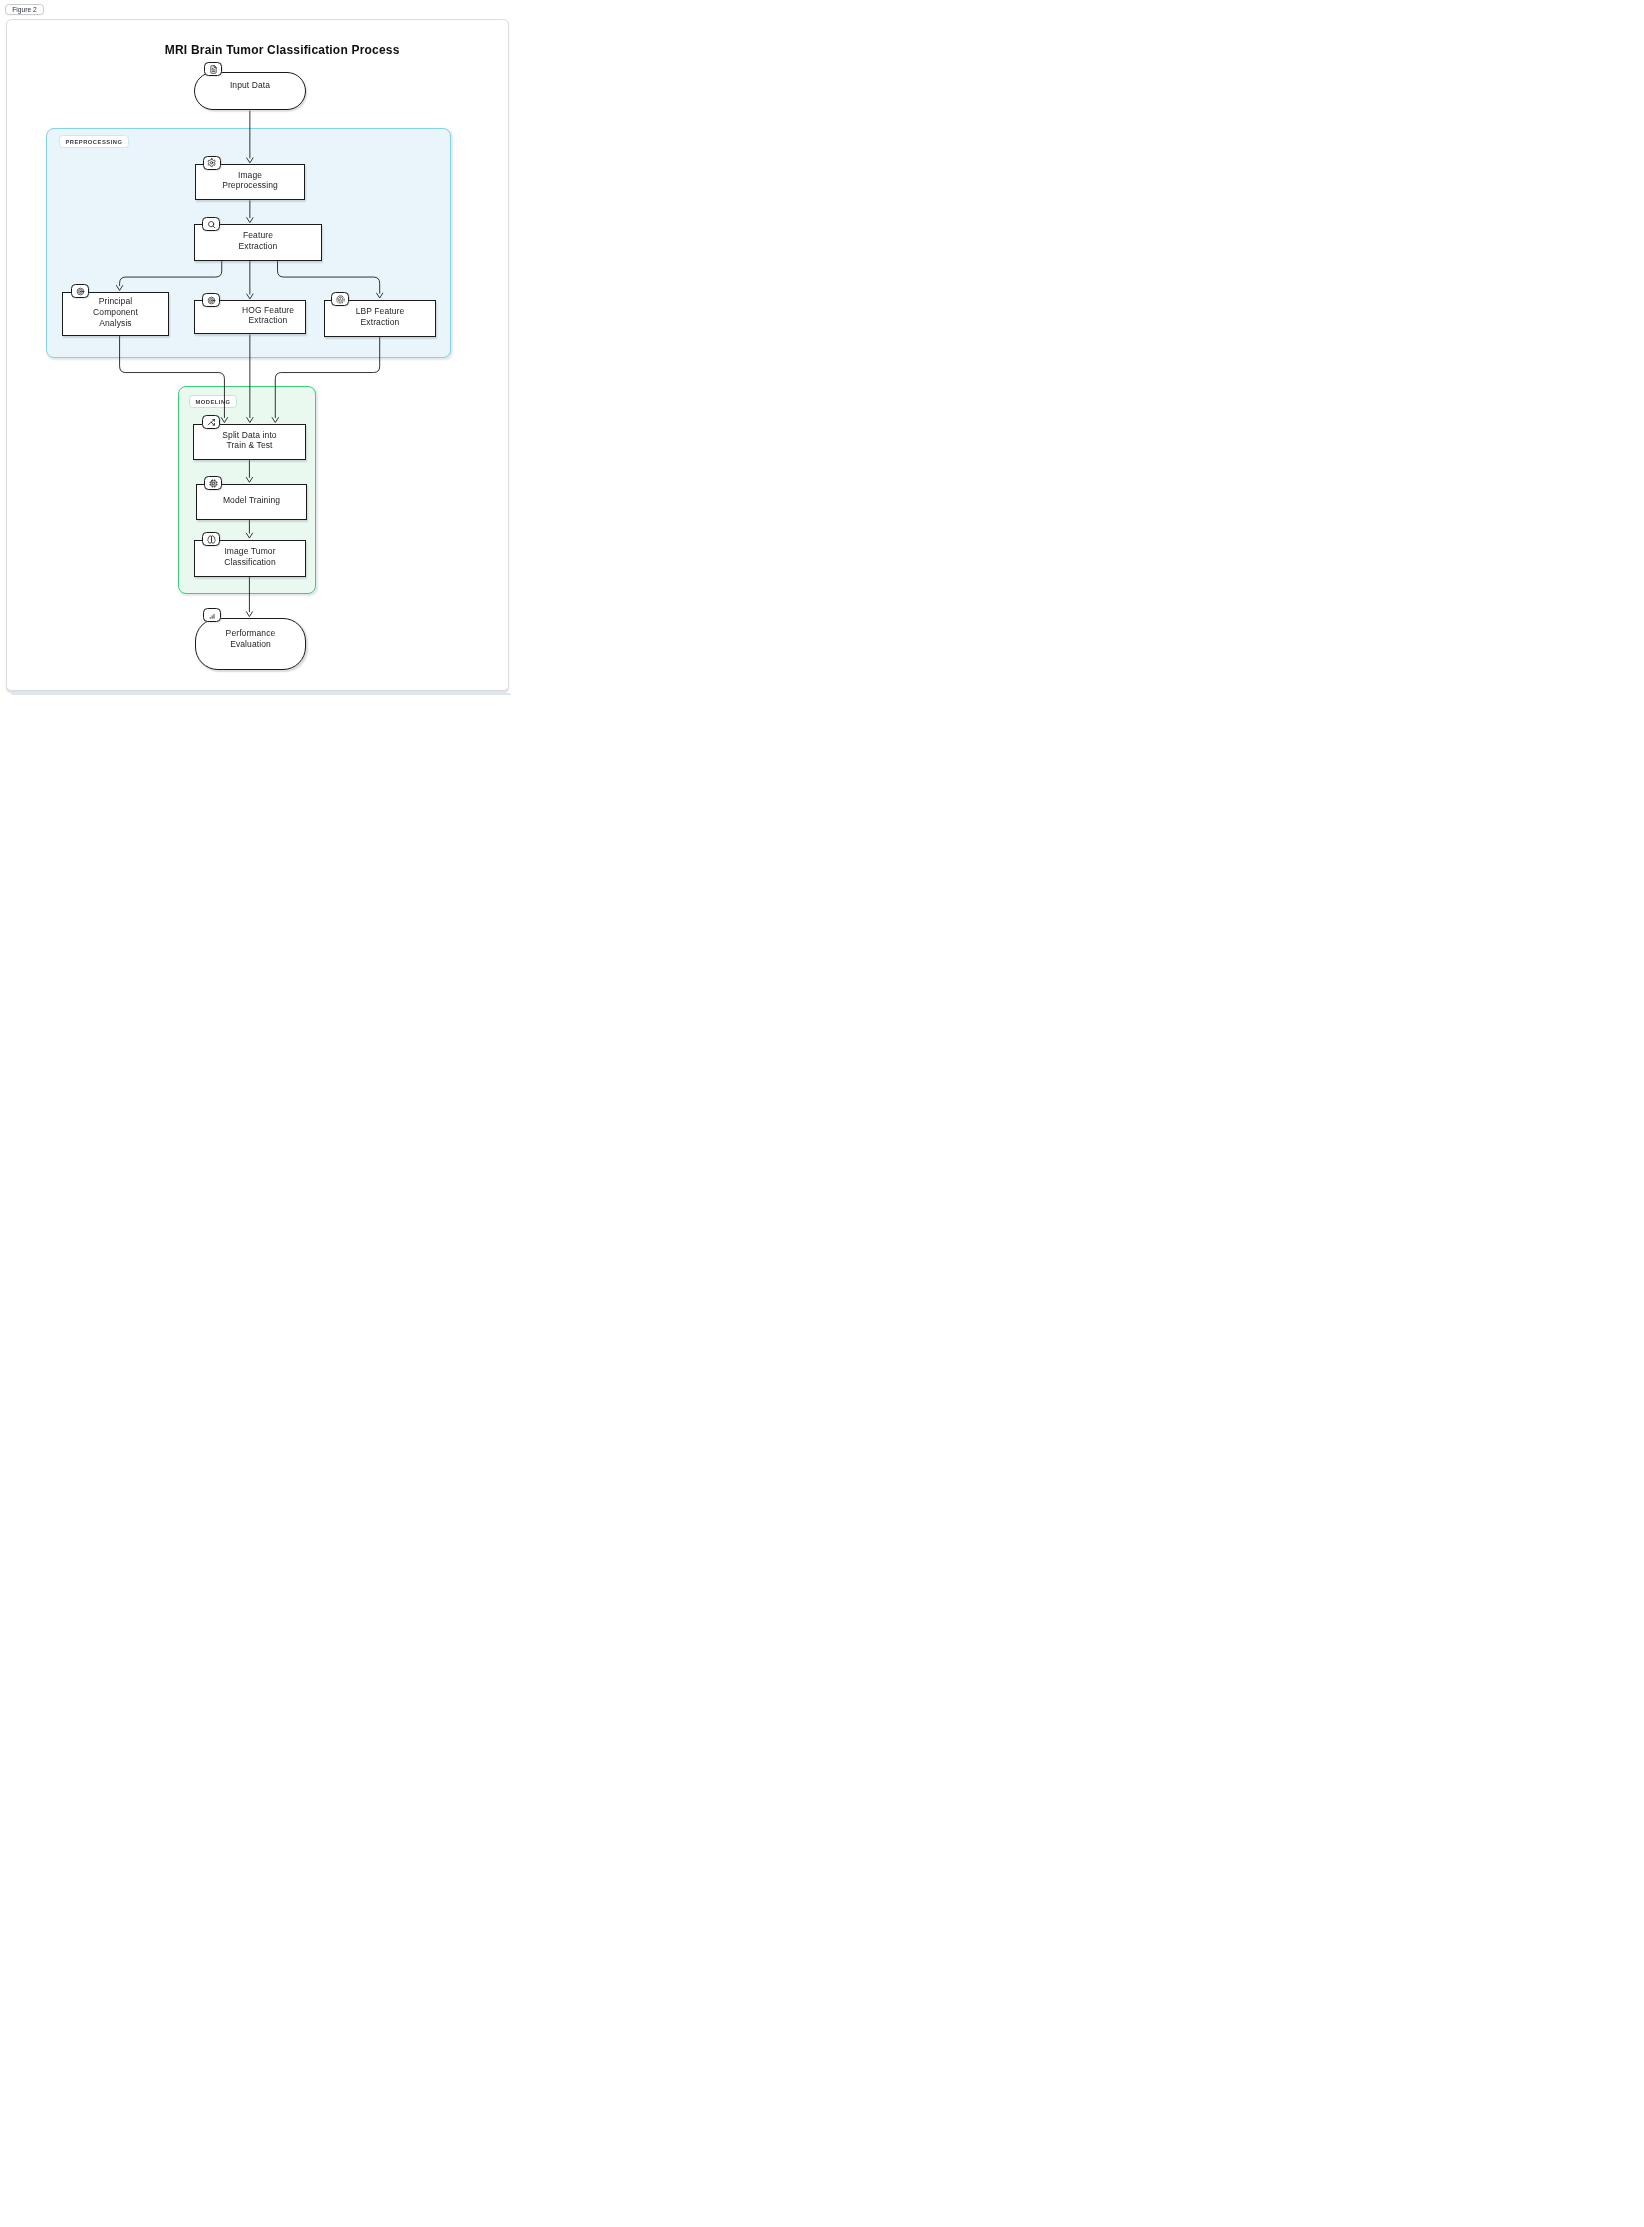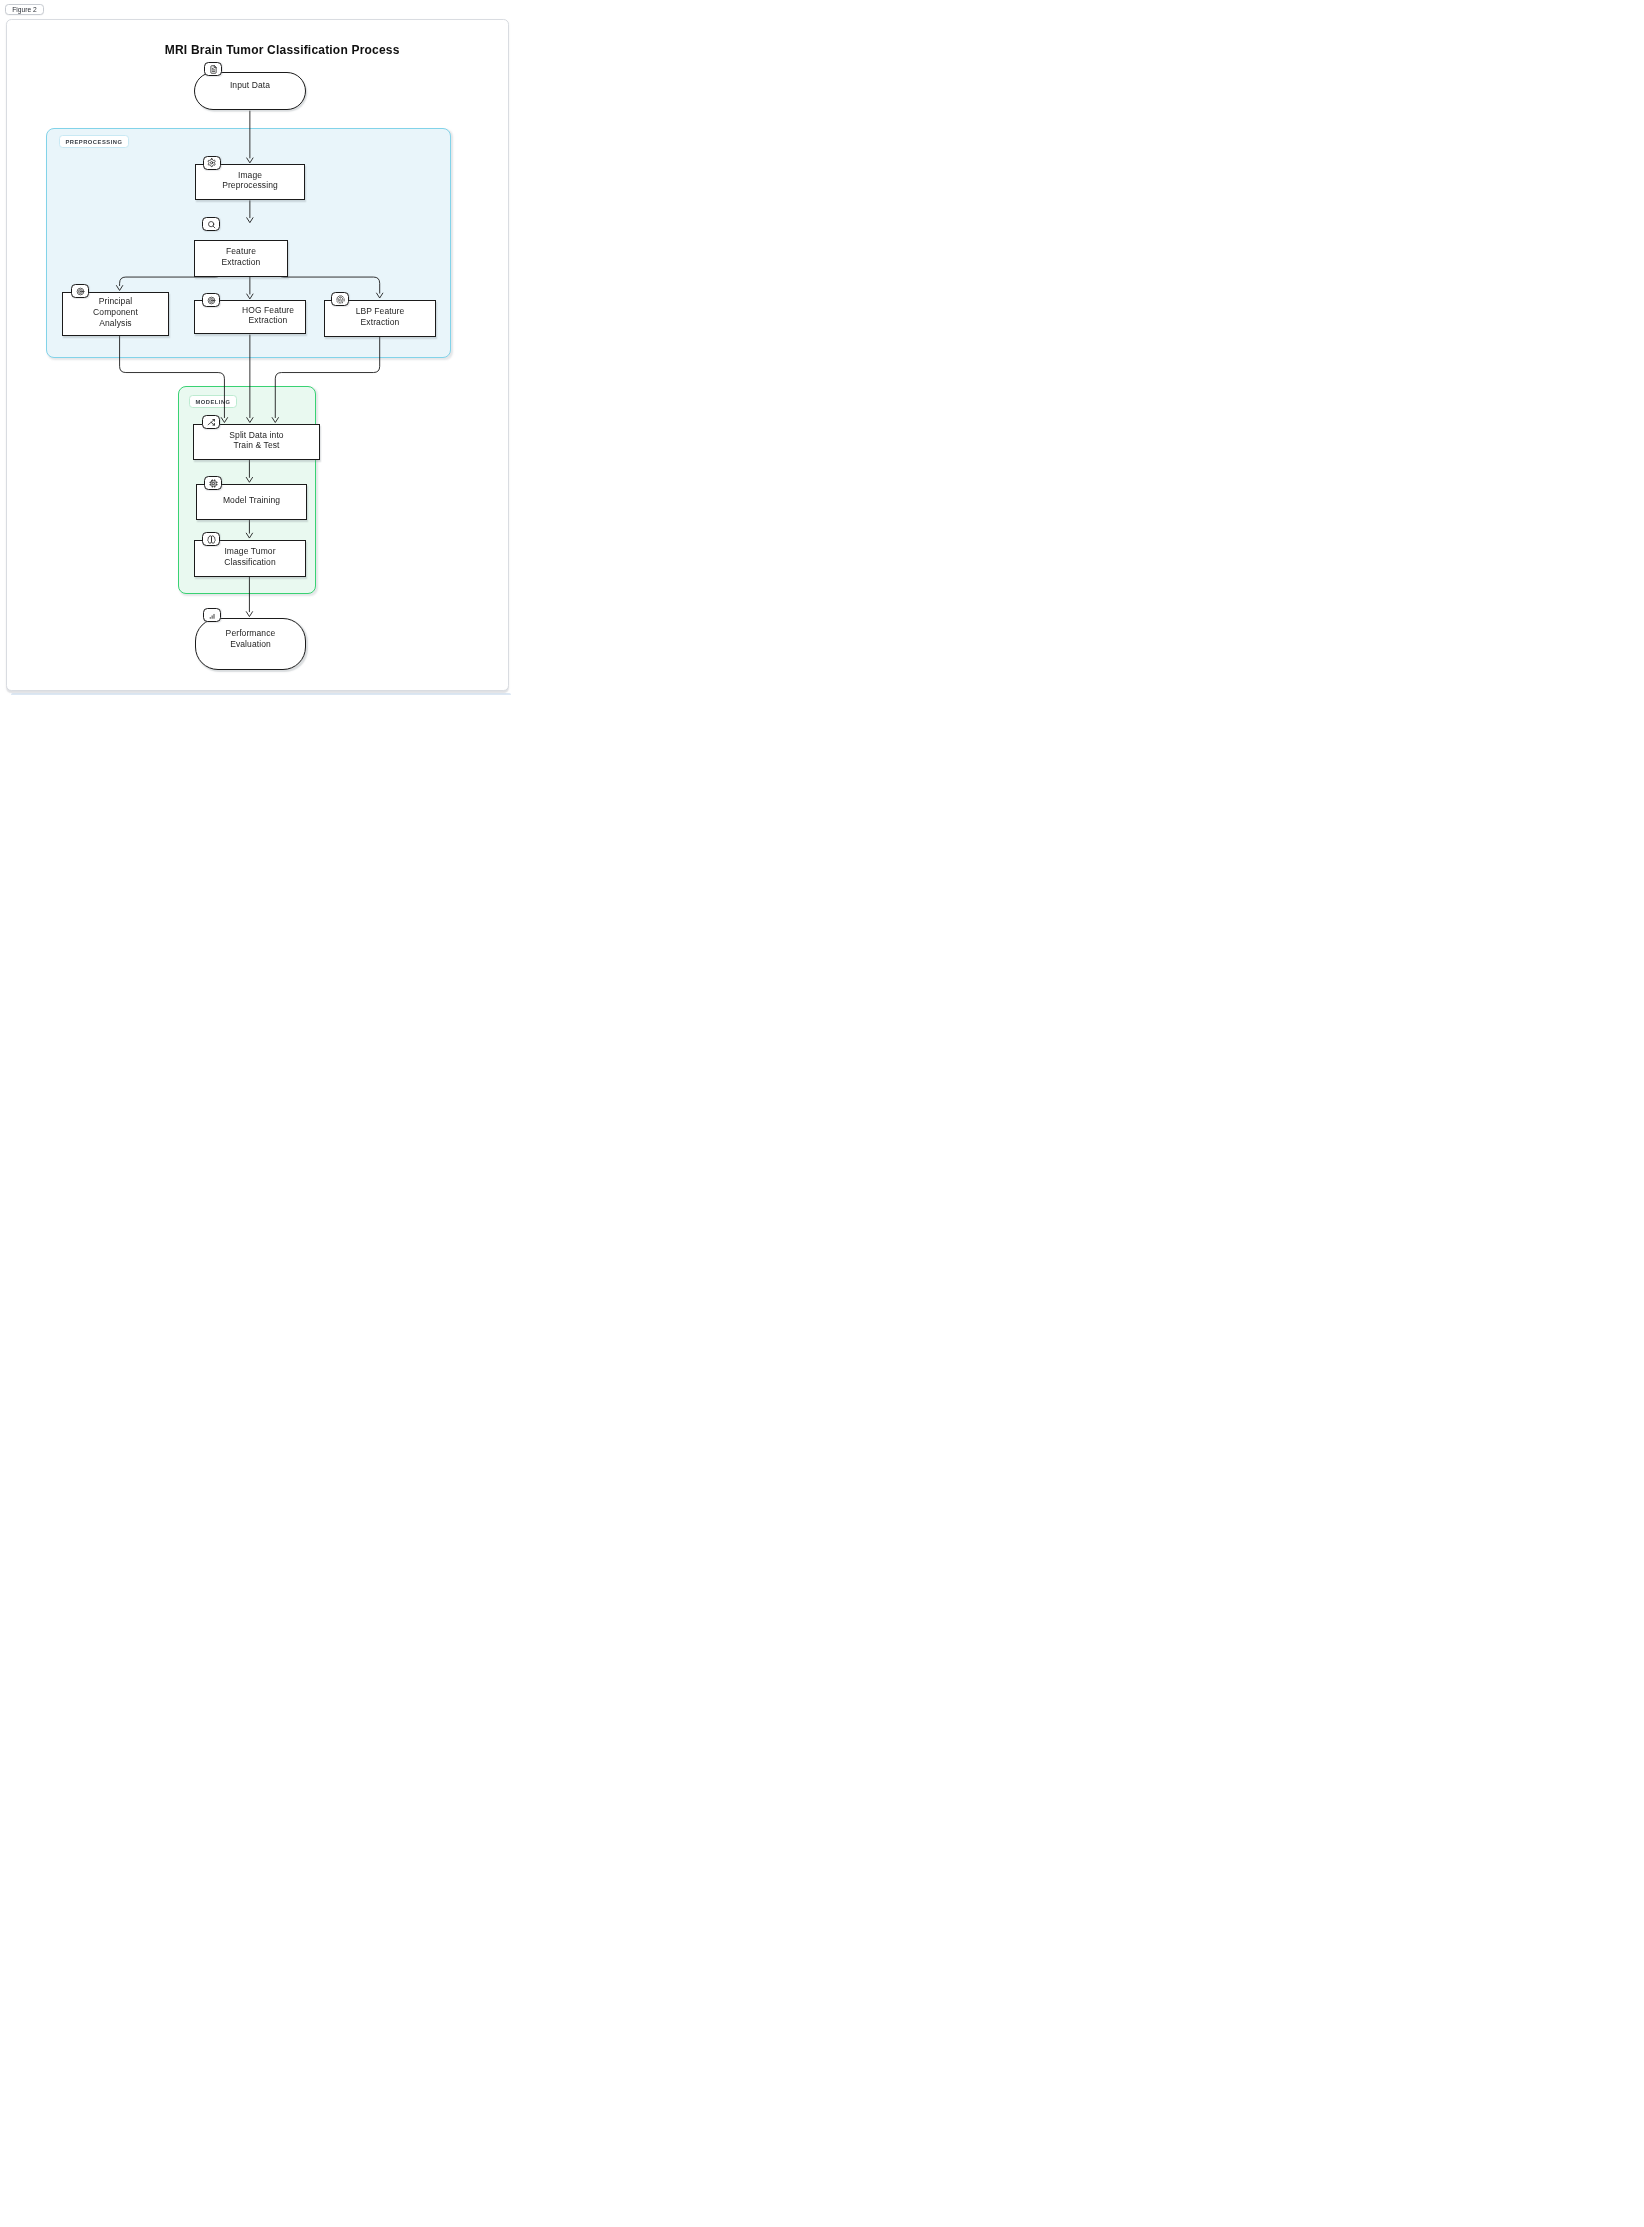--- a/index.html
+++ b/index.html
@@ -135,30 +135,30 @@
     </g>
     <g>
       <path d="M559 1292 V1371"></path>
         <path d="M552 1371 L559 1382 L566 1371"></path>
     </g>
   </svg>
 
   <div class="node stadium" style="left:194px;top:72px;width:112px;height:38px;">Input Data</div>
   <div class="node" style="left:195px;top:164px;width:110px;height:36px;">Image
 Preprocessing</div>
-  <div class="node" style="left:194px;top:224px;width:94px;height:37px;margin-top:16px;">Feature
+  <div class="node" style="left:194px;top:224px;width:128px;height:37px;">Feature
 Extraction</div>
   <div class="node" style="left:62px;top:292px;width:107px;height:44px;">Principal
 Component
 Analysis</div>
   <div class="node" style="left:194px;top:300px;width:112px;height:34px;padding-left:36px;">HOG Feature
 Extraction</div>
   <div class="node" style="left:324px;top:300px;width:112px;height:37px;">LBP Feature
 Extraction</div>
-  <div class="node" style="left:193px;top:424px;width:127px;height:36px;">Split Data into
+  <div class="node" style="left:193px;top:424px;width:113px;height:36px;">Split Data into
 Train &amp; Test</div>
   <div class="node" style="left:196px;top:484px;width:111px;height:36px;">Model Training</div>
   <div class="node" style="left:194px;top:540px;width:112px;height:37px;">Image Tumor
 Classification</div>
   <div class="node stadium r52" style="left:195px;top:618px;width:111px;height:52px;">Performance
 Evaluation</div>
 
   <div class="icon-badge" style="left:204px;top:62px;">
       <svg width="9" height="9" viewBox="0 0 24 24" fill="none" stroke="currentColor" stroke-linecap="round" stroke-linejoin="round" stroke-width="2">
         <path d="M14 2H7a2 2 0 0 0-2 2v16a2 2 0 0 0 2 2h10a2 2 0 0 0 2-2V7z"></path>

